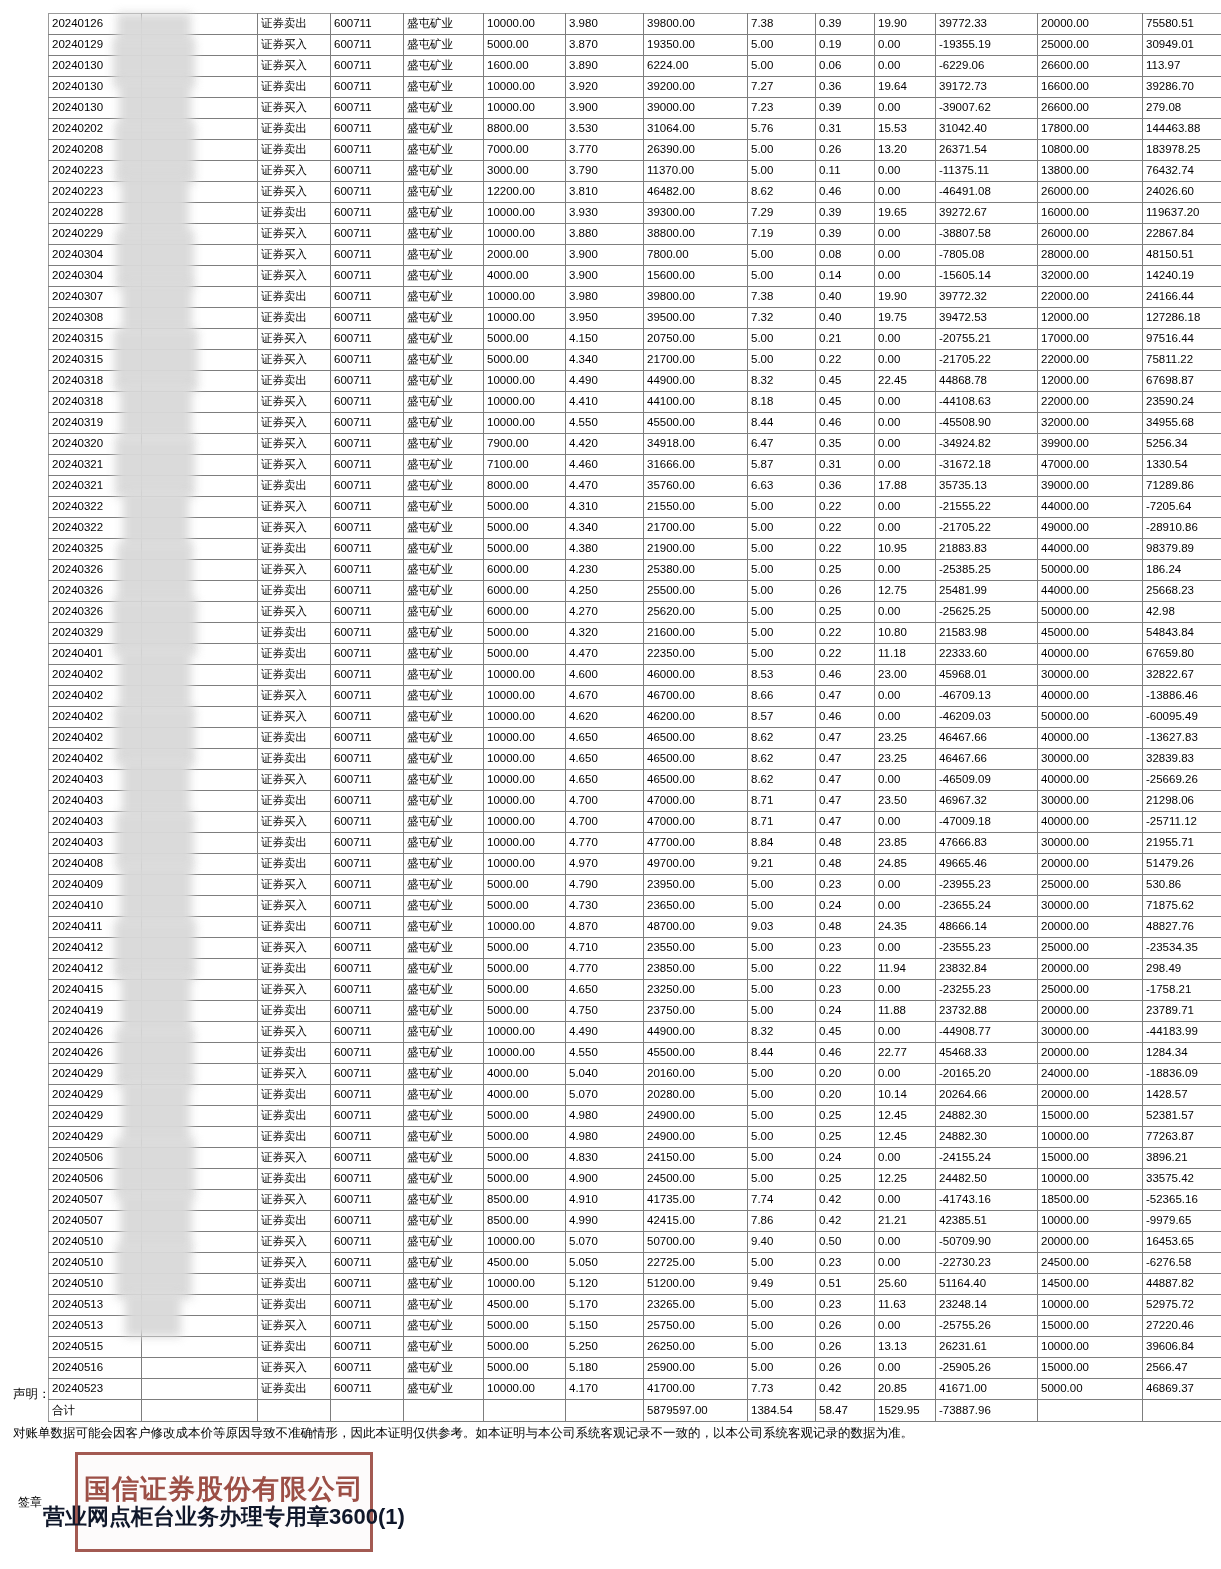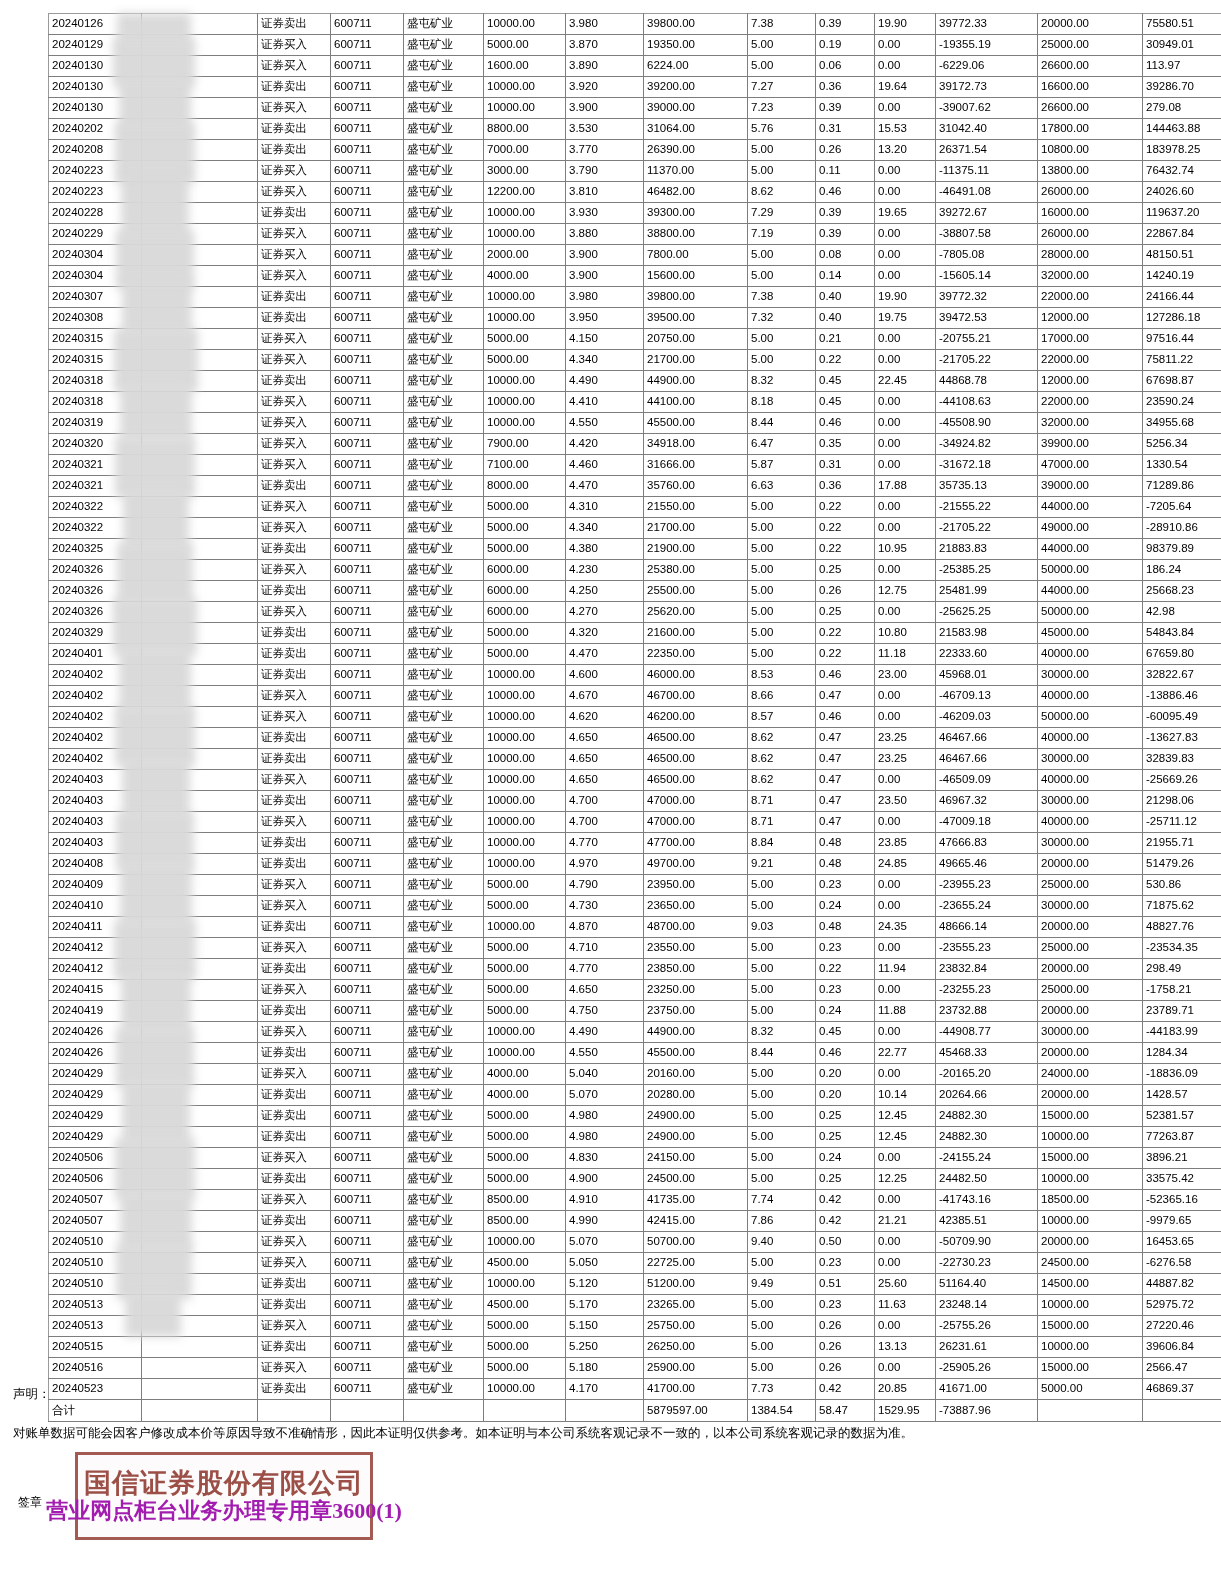--- a/index.html
+++ b/index.html
@@ -122,42 +122,42 @@
     top: 42px;
     font-size: 12px;
     font-family: "DejaVu Sans", "Liberation Sans", sans-serif;
     text-align: right;
   }
   .seal {
     position: absolute;
     left: 62px;
     top: 0px;
     width: 298px;
-    height: 88px;
+    height: 100px;
     border: 3px solid #a35a52;
     background: #fdfbfb;
     box-sizing: border-box;
     display: flex;
     flex-direction: column;
     justify-content: center;
     align-items: center;
     padding: 2px 0;
   }
   .seal-line1 {
     color: #9c4f46;
     font-family: "DejaVu Serif", "Liberation Serif", serif;
     font-size: 27px;
     font-weight: bold;
     letter-spacing: 1px;
     line-height: 1.05;
     white-space: nowrap;
   }
   .seal-line2 {
-    color: #a21caf;
-    font-family: Liberation Serif, serif;
+    color: #0f172a;
+    font-family: Liberation Sans, sans-serif;
     font-size: 22px;
     font-weight: bold;
     line-height: 1.1;
     white-space: nowrap;
     margin-top: 2px;
   }
 </style>
 </head>
 <body>
 

